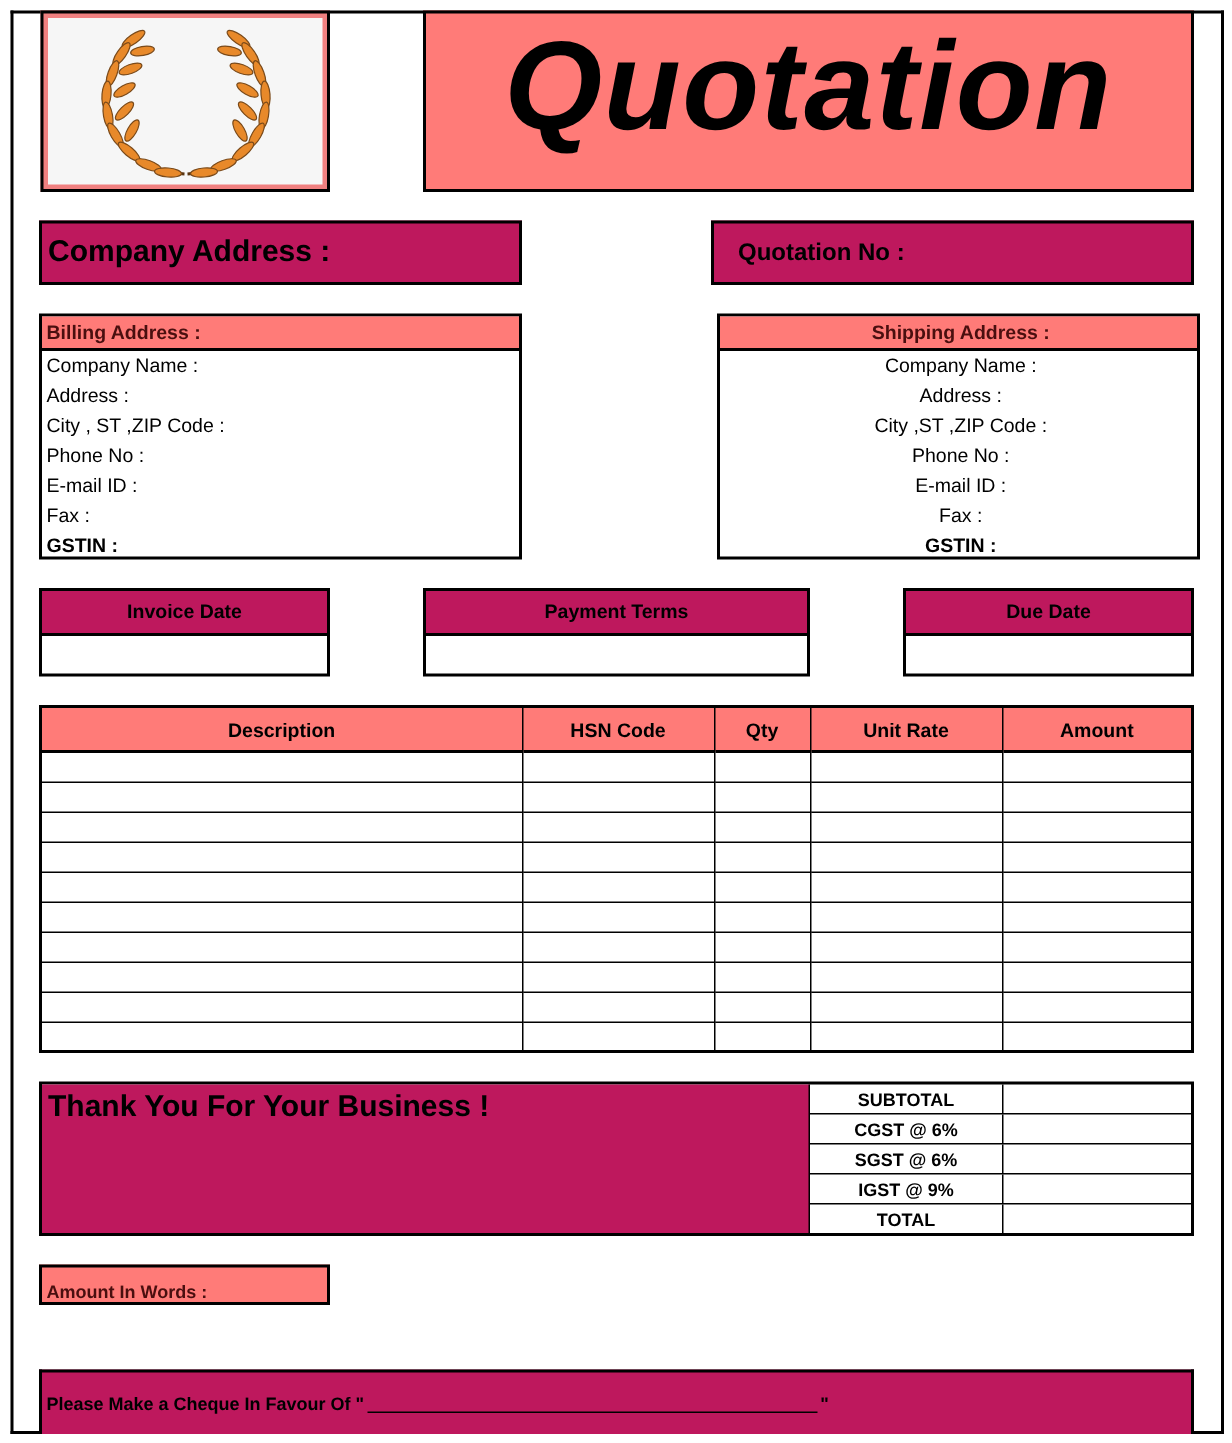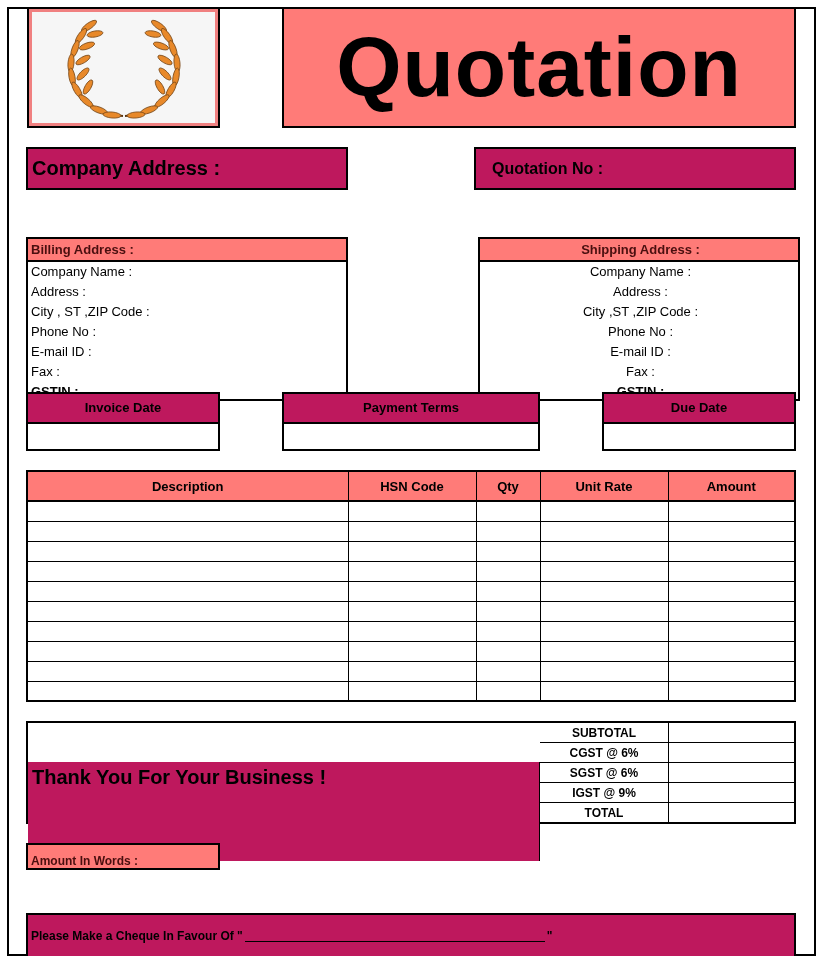--- a/index.html
+++ b/index.html
@@ -4,46 +4,46 @@
 <style>
   html, body { margin: 0; padding: 0; background: #ffffff; }
   body { width: 821px; height: 962px; position: relative; overflow: hidden;
          font-family: "Liberation Sans", sans-serif; color: #000; }
   .abs { position: absolute; box-sizing: border-box; }
   .page { left: 7px; top: 7px; width: 809px; height: 949px; border: 2px solid #000; border-top: none; }
   .page-top { left: 7px; top: 7px; width: 809px; height: 2px; background: #000; }
   .logo-box { left: 27px; top: 7px; width: 193px; height: 121px; border: 2px solid #000; background: #f08080; padding: 3px; }
   .logo-inner { width: 100%; height: 100%; background: #f6f6f6; display: flex; align-items: center; justify-content: center; }
   .title-box { left: 282px; top: 7px; width: 514px; height: 121px; border: 2px solid #000; background: #ff7b78;
-               display: flex; align-items: center; justify-content: center; }
+               display: flex; align-items: flex-start; justify-content: center; font-style: italic; }
   .title-text { font-weight: bold; font-size: 84px; letter-spacing: 1px; }
   .peach { background: #be185d; }
   .salmon { background: #ff7b78; }
   .company-box { left: 26px; top: 147px; width: 322px; height: 43px; border: 2px solid #000; padding-left: 4px;
                  display: flex; align-items: center; font-weight: bold; font-size: 20px; }
   .quote-no-box { left: 474px; top: 147px; width: 322px; height: 43px; border: 2px solid #000; padding-left: 16px;
                   display: flex; align-items: center; font-weight: bold; font-size: 16px; }
-  .addr-box { top: 209px; width: 322px; height: 164px; border: 2px solid #000; margin-top: 28px; }
+  .addr-box { top: 209px; width: 322px; height: 164px; border: 2px solid #000; }
   .addr-head { height: 21px; border-bottom: 2px solid #000; padding-left: 3px; font-weight: bold; font-size: 13px;
                color: #4a0f0f; line-height: 21px; }
   .addr-line { height: 20px; line-height: 20px; padding-left: 3px; font-size: 13px; }
   .addr-line.bold { font-weight: bold; }
   .date-box { top: 392px; height: 59px; border: 2px solid #000; }
   .date-head { height: 28px; border-bottom: 2px solid #000; text-align: center; line-height: 28px;
                font-weight: bold; font-size: 13px; }
   .items { left: 26px; top: 470px; width: 770px; height: 232px; border: 2px solid #000; }
   .items table { border-collapse: collapse; width: 100%; table-layout: fixed; }
   .items th { background: #ff7b78; height: 28px; font-size: 13px; font-weight: bold; border-right: 1px solid #000;
               border-bottom: 2px solid #000; padding: 0; }
   .items td { height: 19px; border-right: 1px solid #000; border-bottom: 1px solid #000; padding: 0; }
   .items tr:last-child td { border-bottom: none; }
   .items th:last-child, .items td:last-child { border-right: none; }
   .summary { left: 26px; top: 721px; width: 770px; height: 103px; border: 2px solid #000; display: flex; }
   .thanks { width: 512px; height: 100%; border-right: 1px solid #000; padding: 4px 0 0 4px; box-sizing: border-box;
-            font-weight: bold; font-size: 20px; margin-top: 39px; }
+            font-weight: bold; font-size: 20px; }
   .totals { flex: 1; display: flex; flex-direction: column; }
   .trow { flex: 1; display: flex; border-bottom: 1px solid #000; }
   .trow:last-child { border-bottom: none; }
   .tlabel { width: 128px; border-right: 1px solid #000; text-align: right; font-weight: bold; font-size: 12px;
             display: flex; align-items: center; justify-content: center; }
   .tval { flex: 1; }
   .words { left: 26px; top: 843px; width: 194px; height: 27px; border: 2px solid #000; padding-left: 3px;
            display: flex; align-items: flex-end; font-weight: bold; font-size: 12px; color: #4a0f0f; }
   .cheque { left: 26px; top: 913px; width: 770px; height: 43px; border: 2px solid #000; border-bottom: none; padding-left: 3px;
             display: flex; align-items: center; font-weight: bold; font-size: 12px; }

